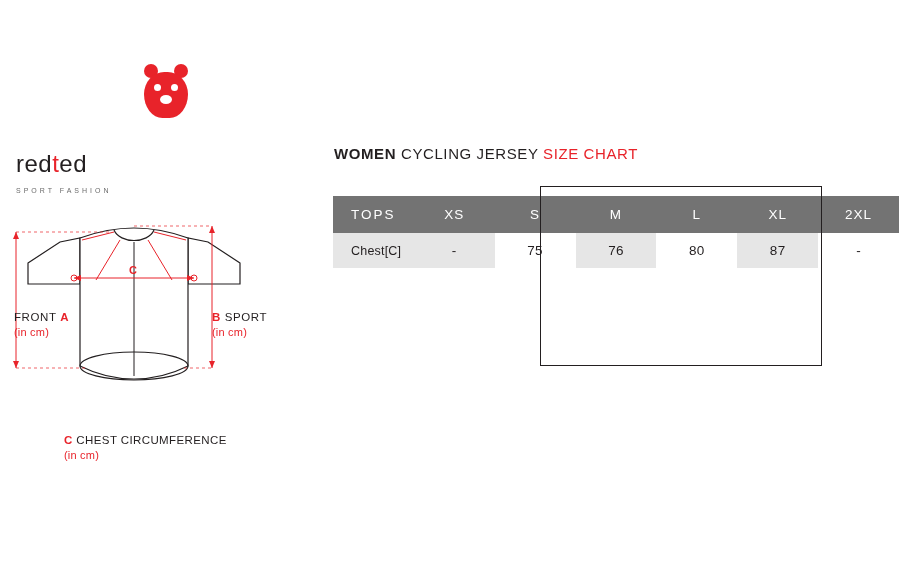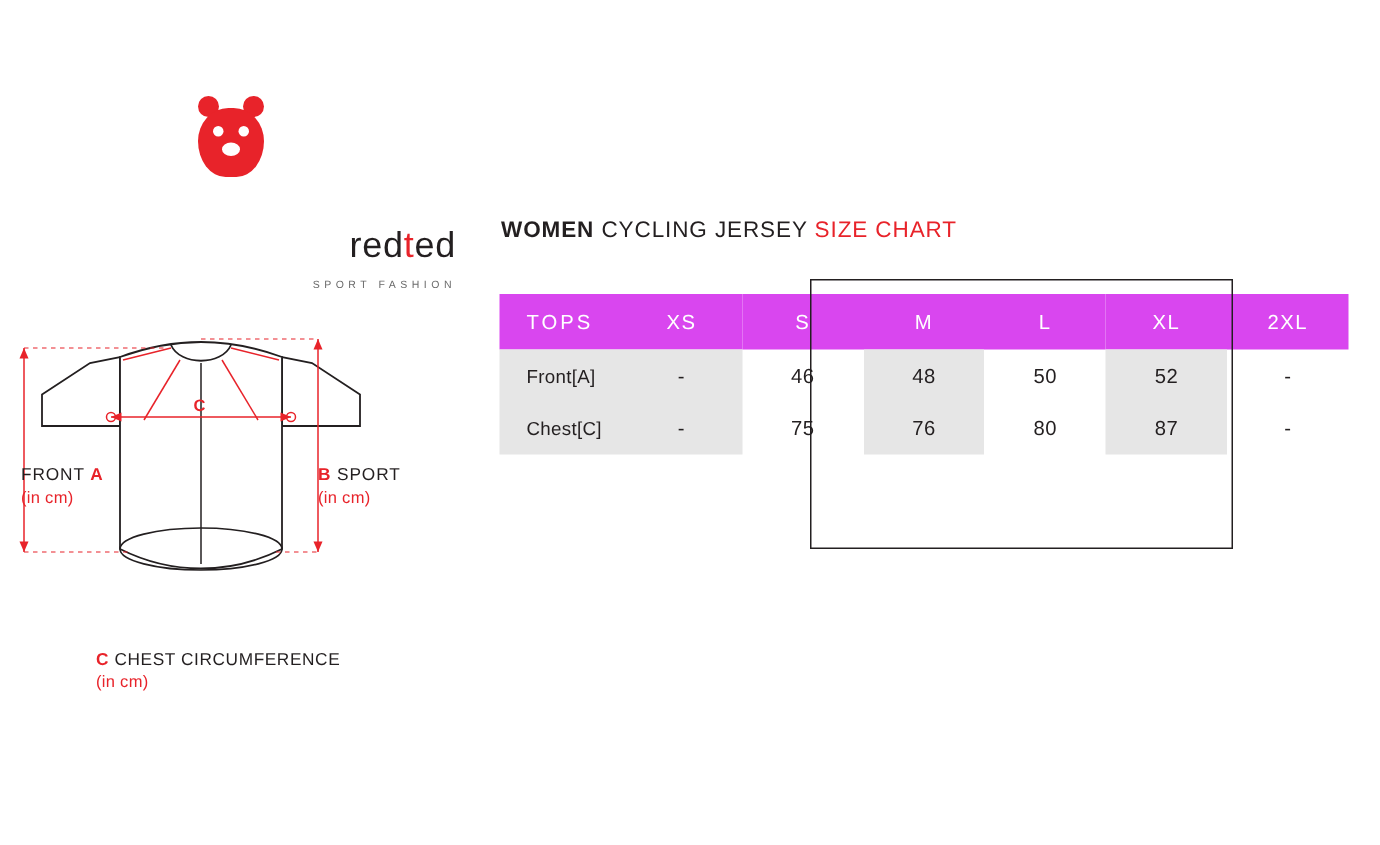--- a/index.html
+++ b/index.html
@@ -20,24 +20,24 @@
   #left-panel {
     position: absolute;
     left: 0;
     top: 0;
     width: 320px;
     height: 563px;
   }
 
   #brand-block {
     position: absolute;
-    left: 4px;
+    left: 16px;
     top: 62px;
     width: 300px;
-    text-align: right;
+    text-align: left;
   }
   #brand-mark {
     width: 56px;
     height: 62px;
     margin: 0 auto;
     position: relative;
   }
   #brand-mark .bear-body {
     position: absolute;
     left: 6px;
@@ -154,21 +154,21 @@
   }
   #size-table th,
   #size-table td {
     text-align: center;
     font-size: 13.5px;
     font-weight: normal;
     height: 35px;
     padding: 0;
   }
   #size-table thead th {
-    background: #d946ef;
+    background: #737373;
     color: #ffffff;
     letter-spacing: 1px;
     height: 37px;
   }
   #size-table thead th.col-label {
     text-align: left;
     padding-left: 18px;
     letter-spacing: 2px;
   }
   #size-table tbody td {
@@ -298,29 +298,20 @@
       <th>XS</th>
       <th>S</th>
       <th>M</th>
       <th>L</th>
       <th>XL</th>
       <th>2XL</th>
     </tr>
   </thead>
   <tbody>
     <tr>
-      <td class="col-label shaded">Front[A]</td>
-      <td class="shaded">-</td>
-      <td>46</td>
-      <td class="shaded">48</td>
-      <td>50</td>
-      <td class="shaded">52</td>
-      <td>-</td>
-    </tr>
-    <tr>
       <td class="col-label shaded">Chest[C]</td>
       <td class="shaded">-</td>
       <td>75</td>
       <td class="shaded">76</td>
       <td>80</td>
       <td class="shaded">87</td>
       <td>-</td>
     </tr>
   </tbody>
 </table>

